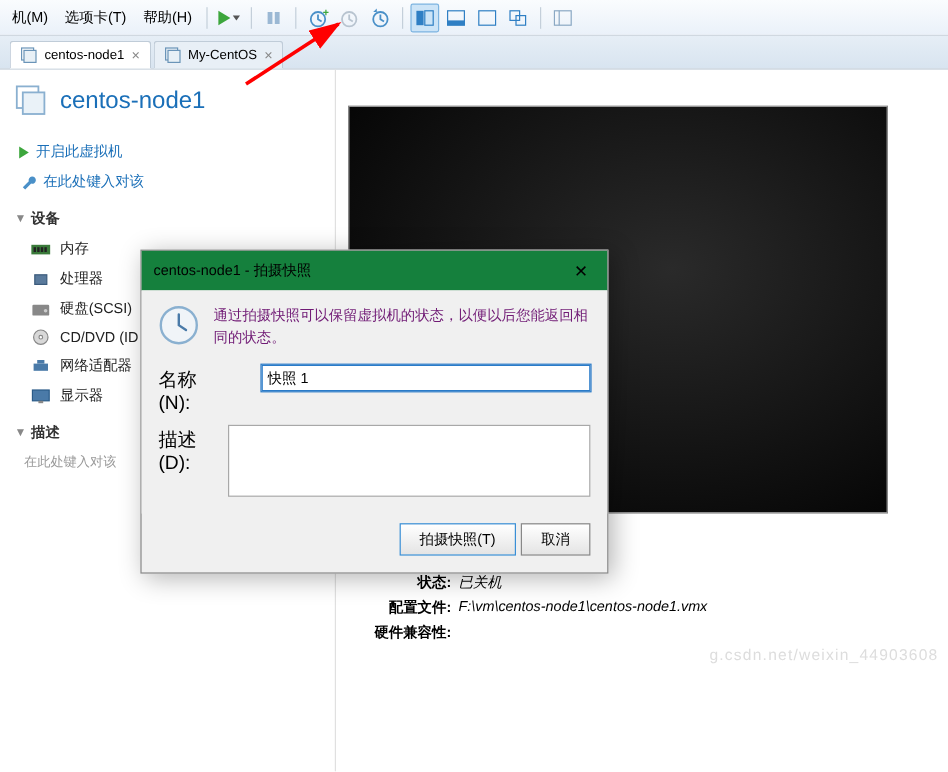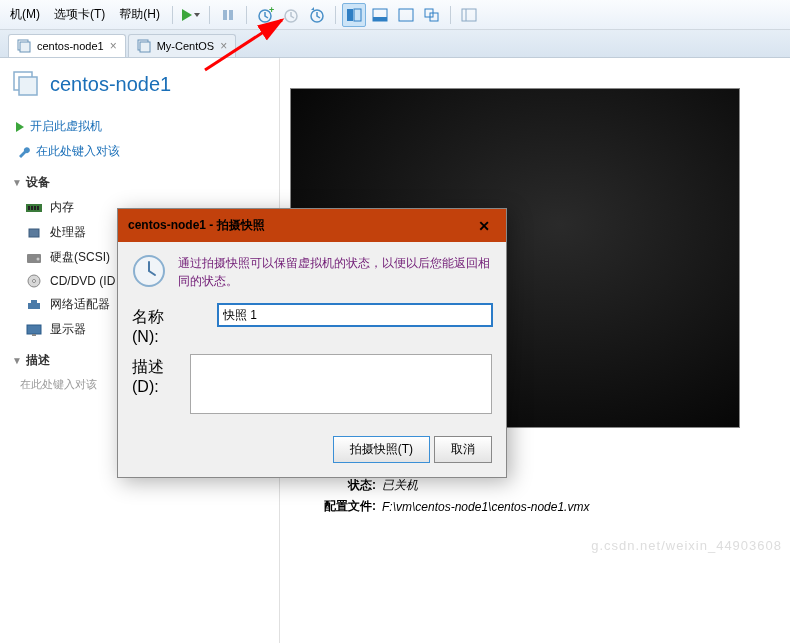--- a/index.html
+++ b/index.html
@@ -30,26 +30,26 @@
     .collapse-arrow { color: #888; font-size: 10px; }
     .device-item { display: flex; align-items: center; gap: 8px; padding: 4px 18px; color: #222; }
     .device-icon { width: 16px; height: 14px; }
     .description-placeholder { color: #999; padding: 4px 12px; font-size: 11px; }
     
     .main-panel { flex: 1; padding: 10px; position: relative; }
     .vm-screen { width: 450px; height: 340px; background: radial-gradient(ellipse at 60% 40%, #2a2a2a, #000); margin-top: 20px; border: 1px solid #888; }
     
     .vm-details { margin-top: 30px; }
     .details-header { color: #333; font-weight: bold; display: flex; align-items: center; gap: 4px; }
-    .detail-row { display: flex; padding: 2px 16px; font-size: 12px; align-items: center; }
+    .detail-row { display: flex; padding: 2px 16px; font-size: 12px; }
     .detail-label { width: 70px; text-align: right; font-weight: bold; }
     .detail-val { padding-left: 6px; font-style: italic; }
     
     .dialog { position: absolute; left: 117px; top: 208px; width: 390px; background: #f0f0f0; border: 1px solid #888; box-shadow: 4px 4px 20px rgba(0,0,0,0.3); z-index: 100; }
-    .dialog-title { display: flex; justify-content: space-between; align-items: center; padding: 8px 10px; background: #c2410c; font-size: 12px; font-weight: bold; }
+    .dialog-title { display: flex; justify-content: space-between; align-items: center; padding: 8px 10px; background: #15803d; font-size: 12px; }
     .dialog-close { font-size: 14px; cursor: pointer; padding: 0 6px; }
     .dialog-body { padding: 12px 14px 6px; background: #f0f0f0; }
     .dialog-info { display: flex; gap: 12px; margin-bottom: 14px; }
     .clock-icon-big { width: 34px; height: 34px; flex-shrink: 0; }
     .dialog-text { font-size: 12px; line-height: 1.5; color: #701a75; }
     .form-row { display: flex; align-items: flex-start; margin-bottom: 8px; }
     .form-label { width: 58px; padding-top: 3px; text-align: left; font-size: 16px; }
     .form-input { flex: 1; border: 1px solid #2a7bc8; padding: 3px 4px; font-size: 12px; background: #fff; margin-left: 28px; }
     .form-textarea { flex: 1; border: 1px solid #a8a8a8; height: 60px; padding: 3px 4px; font-size: 12px; background: #fff; resize: none; }
     .dialog-buttons { display: flex; justify-content: flex-end; gap: 4px; padding: 8px 14px 14px; }
@@ -245,20 +245,23 @@
         <span>虚拟机详细信息</span>
       </div>
       <div class="detail-row">
           <span class="detail-label">状态:</span>
           <span class="detail-val">已关机</span>
         </div>
       <div class="detail-row">
           <span class="detail-label">配置文件:</span>
           <span class="detail-val">F:\vm\centos-node1\centos-node1.vmx</span>
         </div>
+      <div class="detail-row">
+          <span class="detail-label">硬件兼容性:</span>
+        </div>
     </div>
     <div class="watermark">g.csdn.net/weixin_44903608</div>
   </div>
 </div>
 
 <div class="dialog">
   <div class="dialog-title">
     <span>centos-node1 - 拍摄快照</span>
     <span class="dialog-close">✕</span>
   </div>

